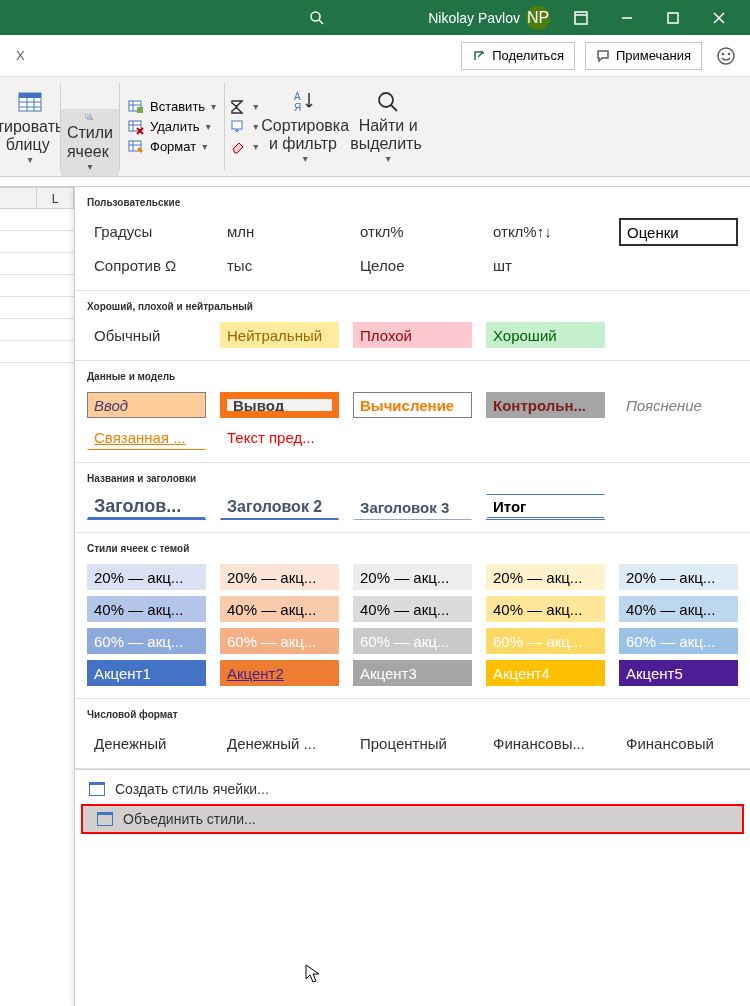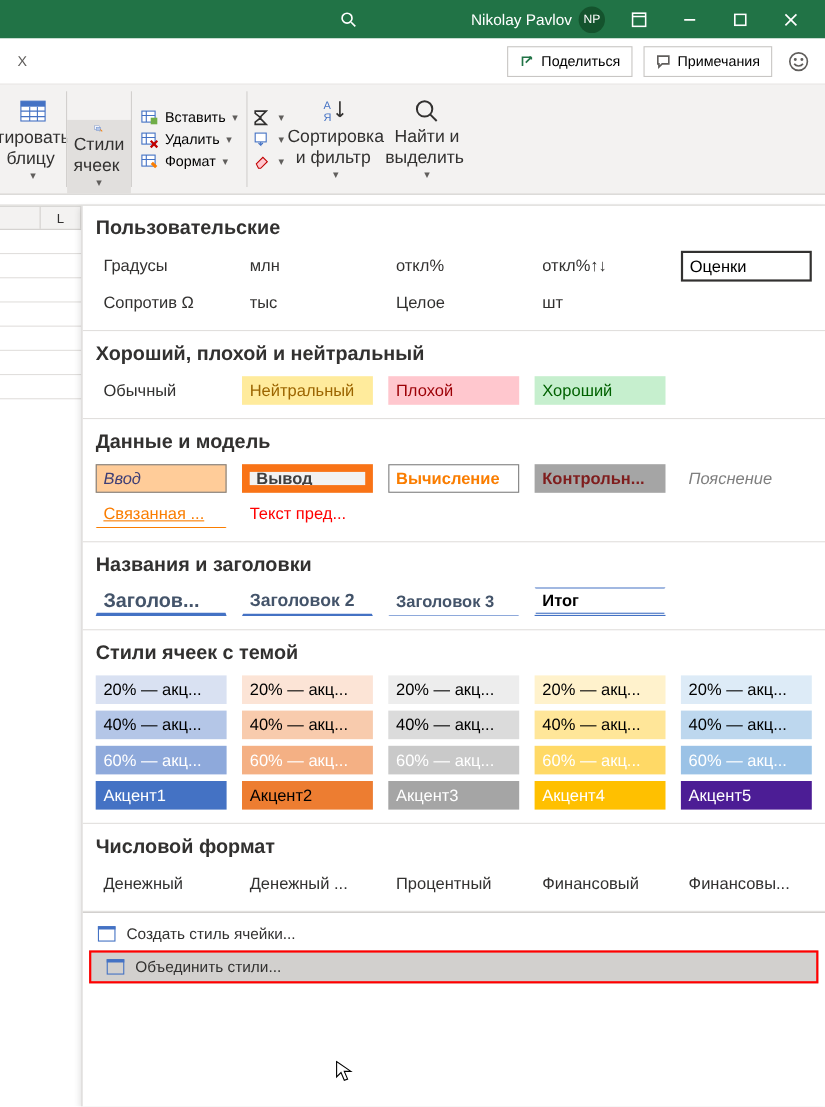--- a/index.html
+++ b/index.html
@@ -3,21 +3,21 @@
 <meta charset="utf-8">
 <style>
 * { margin: 0; padding: 0; box-sizing: border-box; font-family: "Segoe UI", Arial, sans-serif; }
 body { width: 750px; height: 1006px; background: #fff; overflow: hidden; position: relative; }
 
 
 .titlebar { height: 35px; background: #217346; display: flex; align-items: center; justify-content: flex-end; padding: 0 8px; color: #fff; }
 .titlebar .search { margin-right: auto; margin-left: 300px; display:flex; align-items:center; }
 .titlebar .search svg { stroke: #fff; }
 .titlebar .uname { font-size: 14px; margin: 0 6px 0 24px; }
-.titlebar .avatar { width: 24px; height: 24px; border-radius: 50%; background: #14532d; display: inline-flex; align-items: center; justify-content: center; font-size: 11px; color: #fff; margin-right: 8px; }
+.titlebar .avatar { width: 24px; height: 24px; border-radius: 50%; background: #4d7c0f; display: inline-flex; align-items: center; justify-content: center; font-size: 16px; color: #fff; margin-right: 8px; }
 .titlebar .winbtn { width: 46px; height: 35px; display: inline-flex; align-items: center; justify-content: center; }
 .titlebar .winbtn svg { stroke: #fff; }
 
 
 .subbar { height: 42px; background: #fff; border-bottom: 1px solid #e1dfdd; display: flex; align-items: center; justify-content: flex-end; padding: 0 10px; gap: 10px; }
 .subbar .chip { height: 28px; padding: 0 10px; border: 1px solid #c8c6c4; display: inline-flex; align-items: center; gap: 6px; font-size: 13px; background: #fff; }
 .subbar .chip svg { stroke: #217346; }
 .subbar .chip.comment svg { stroke: #605e5c; }
 .subbar .smile { width: 28px; height: 28px; display:inline-flex;align-items:center;justify-content:center; }
 .subbar .x { margin-right: auto; margin-left: 6px; font-size: 13px; color:#605e5c; }
@@ -28,21 +28,21 @@
 .rgroup .lbl { font-size: 16px; line-height: 1.15; text-align: center; margin-top: 2px; }
 .rsep { width: 1px; background: #d2d0ce; margin: 6px 0; }
 .ractive { background: #e1dfdd; margin-top: 32px; }
 .rstack { display: flex; flex-direction: column; gap: 4px; padding: 6px 8px; font-size: 13px; justify-content:center; }
 .rstack .row { display: flex; align-items: center; gap: 6px; }
 .rstack .row svg { flex-shrink: 0; }
 .chev { font-size: 10px; color: #605e5c; }
 
 
 .gallery { position: absolute; top: 187px; left: 74px; right: 0; bottom: 0; background: #fff; border-left: 1px solid #d2d0ce; box-shadow: -1px 2px 6px rgba(0,0,0,.12); overflow: hidden; display:flex; flex-direction:column; }
-.gsec-title { font-size: 18px; font-weight: 600; padding: 10px 12px 6px; color: #323130; }
+.gsec-title { font-size: 10px; font-weight: 600; padding: 10px 12px 6px; color: #323130; }
 .ggrid { display: grid; grid-template-columns: repeat(5, 1fr); gap: 6px 14px; padding: 4px 12px 12px; border-bottom: 1px solid #e1dfdd; }
 .ggrid.last { grid-template-columns: repeat(5, 1fr); }
 .gcell { height: 26px; display: flex; align-items: center; padding: 0 6px; font-size: 15px; white-space: nowrap; overflow: hidden; text-overflow: ellipsis; border: 1px solid transparent; }
 .gcell.plain { color: #323130; }
 
 
 .searchbox { grid-column: 5; border: 2px solid #323130; background: #fff; height: 28px; padding: 0 6px; font-size: 15px; display:flex;align-items:center; }
 
 
 .st-neutral { background: #ffeb9c; color: #9c6500; }
@@ -62,21 +62,21 @@
 .st-h1 { font-size: 18px; font-weight: bold; color: #44546a; border-bottom: 3px solid #4472c4; }
 .st-h2 { font-size: 16px; font-weight: bold; color: #44546a; border-bottom: 2px solid #4472c4; }
 .st-h3 { font-size: 15px; font-weight: bold; color: #44546a; border-bottom: 1px solid #8ea9db; }
 .st-h4 { font-size: 14px; font-weight: bold; color: #44546a; }
 .st-total { font-weight: bold; border-top: 1px solid #4472c4; border-bottom: 3px double #4472c4; }
 
 
 .th20-1{background:#d9e1f2;} .th20-2{background:#fce4d6;} .th20-3{background:#ededed;} .th20-4{background:#fff2cc;} .th20-5{background:#ddebf7;}
 .th40-1{background:#b4c6e7;} .th40-2{background:#f8cbad;} .th40-3{background:#dbdbdb;} .th40-4{background:#ffe699;} .th40-5{background:#bdd7ee;}
 .th60-1{background:#8ea9db;color:#fff;} .th60-2{background:#f4b084;color:#fff;} .th60-3{background:#c9c9c9;color:#fff;} .th60-4{background:#ffd966;color:#fff;} .th60-5{background:#9bc2e6;color:#fff;}
-.tha-1{background:#4472c4;color:#fff;} .tha-2{background:#ed7d31;color:#000000;} .tha-3{background:#a5a5a5;color:#fff;} .tha-4{background:#ffc000;color:#fff;} .tha-5{background:#4c1d95;color:#fff;}
+.tha-1{background:#4472c4;color:#fff;} .tha-2{background:#ed7d31;color:#4c1d95;text-decoration:underline;} .tha-3{background:#a5a5a5;color:#fff;} .tha-4{background:#ffc000;color:#fff;} .tha-5{background:#4c1d95;color:#fff;}
 
 
 .gmenu { border-top: 1px solid #d2d0ce; padding: 6px 0; }
 .gmenu .mitem { display: flex; align-items: center; gap: 10px; padding: 5px 14px; font-size: 14px; color: #323130; }
 .gmenu .mitem.hover { background: #d2d0ce; border: 2px solid #ff0000; margin: 2px 6px; }
 .gmenu .glyph { width: 16px; height: 14px; border: 1px solid #4472c4; position:relative; }
 .gmenu .glyph::before { content:""; position:absolute; top:-1px; left:-1px; right:-1px; height:3px; background:#4472c4; }
 
 .cursor { position: absolute; left: 230px; bottom: 22px; }
 
@@ -333,22 +333,22 @@
     <div class="gcell tha-3">Акцент3</div>
     <div class="gcell tha-4">Акцент4</div>
     <div class="gcell tha-5">Акцент5</div>
   </div>
 
   <div class="gsec-title">Числовой формат</div>
   <div class="ggrid last">
     <div class="gcell plain">Денежный</div>
     <div class="gcell plain">Денежный ...</div>
     <div class="gcell plain">Процентный</div>
+    <div class="gcell plain">Финансовы...</div>
     <div class="gcell plain">Финансовый</div>
-    <div class="gcell plain">Финансовы...</div>
   </div>
 
   <div class="gmenu">
     <div class="mitem">
         <span class="glyph"></span>
         <span>Создать стиль ячейки...</span>
       </div>
     <div class="mitem hover">
         <span class="glyph"></span>
         <span>Объединить стили...</span>

